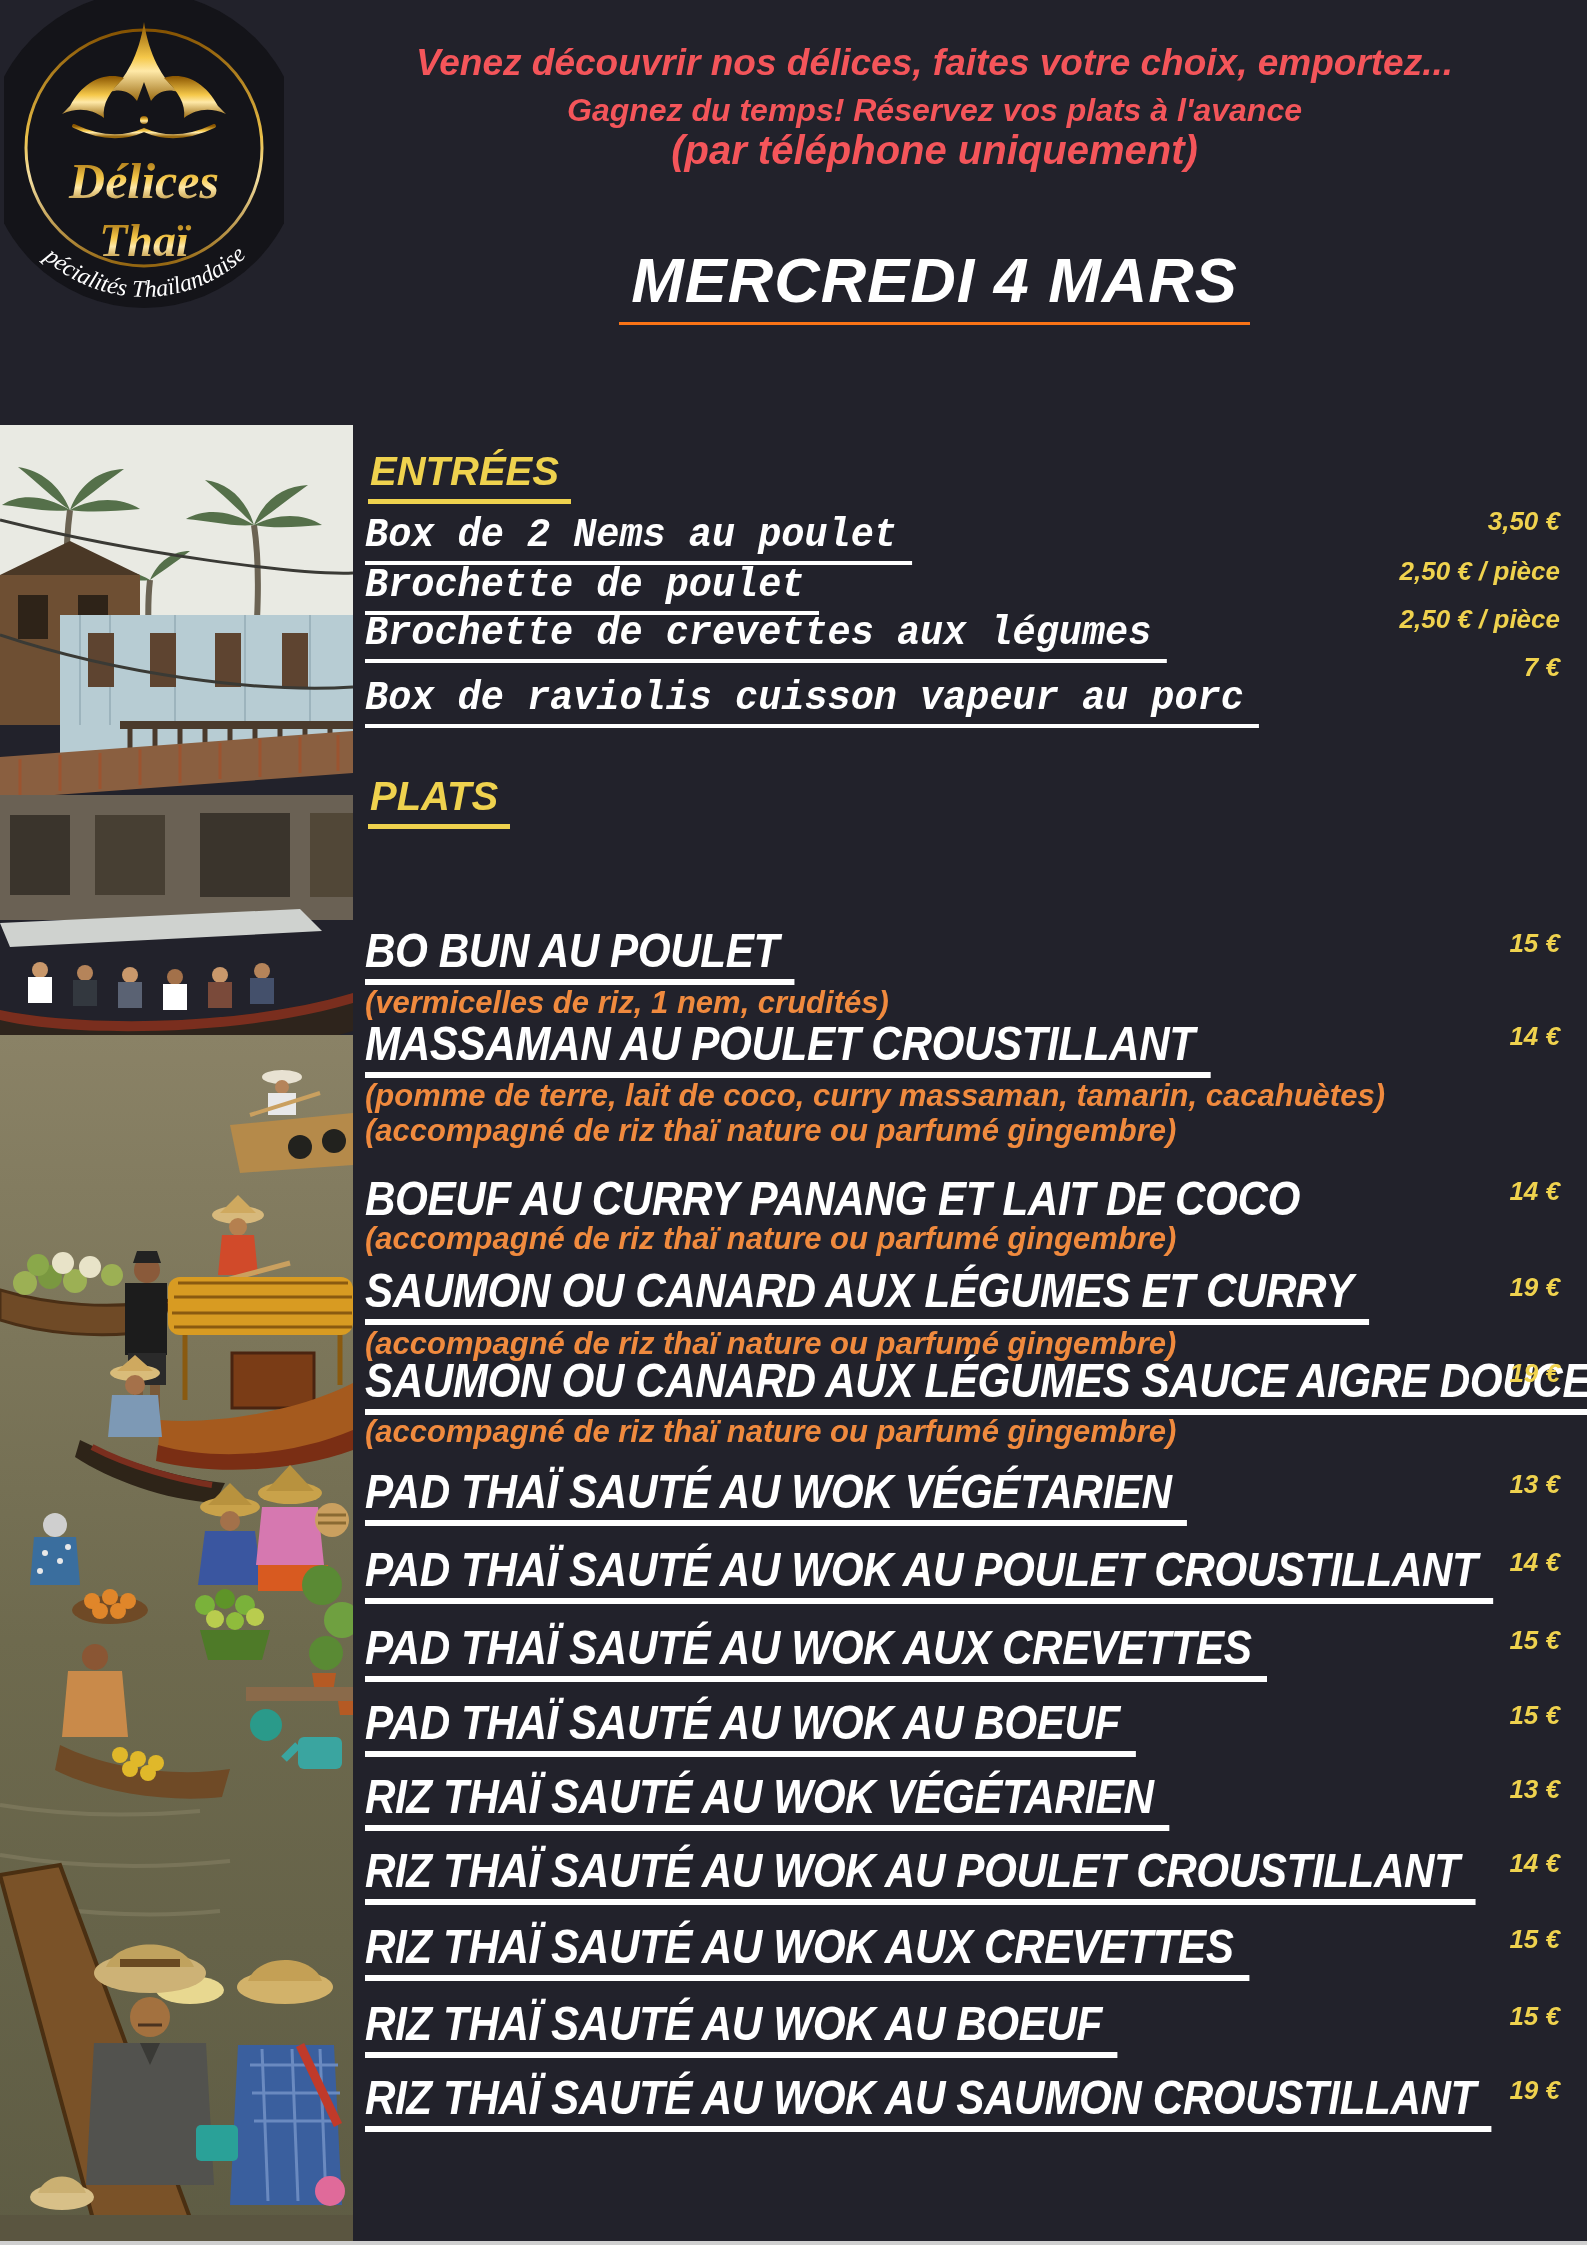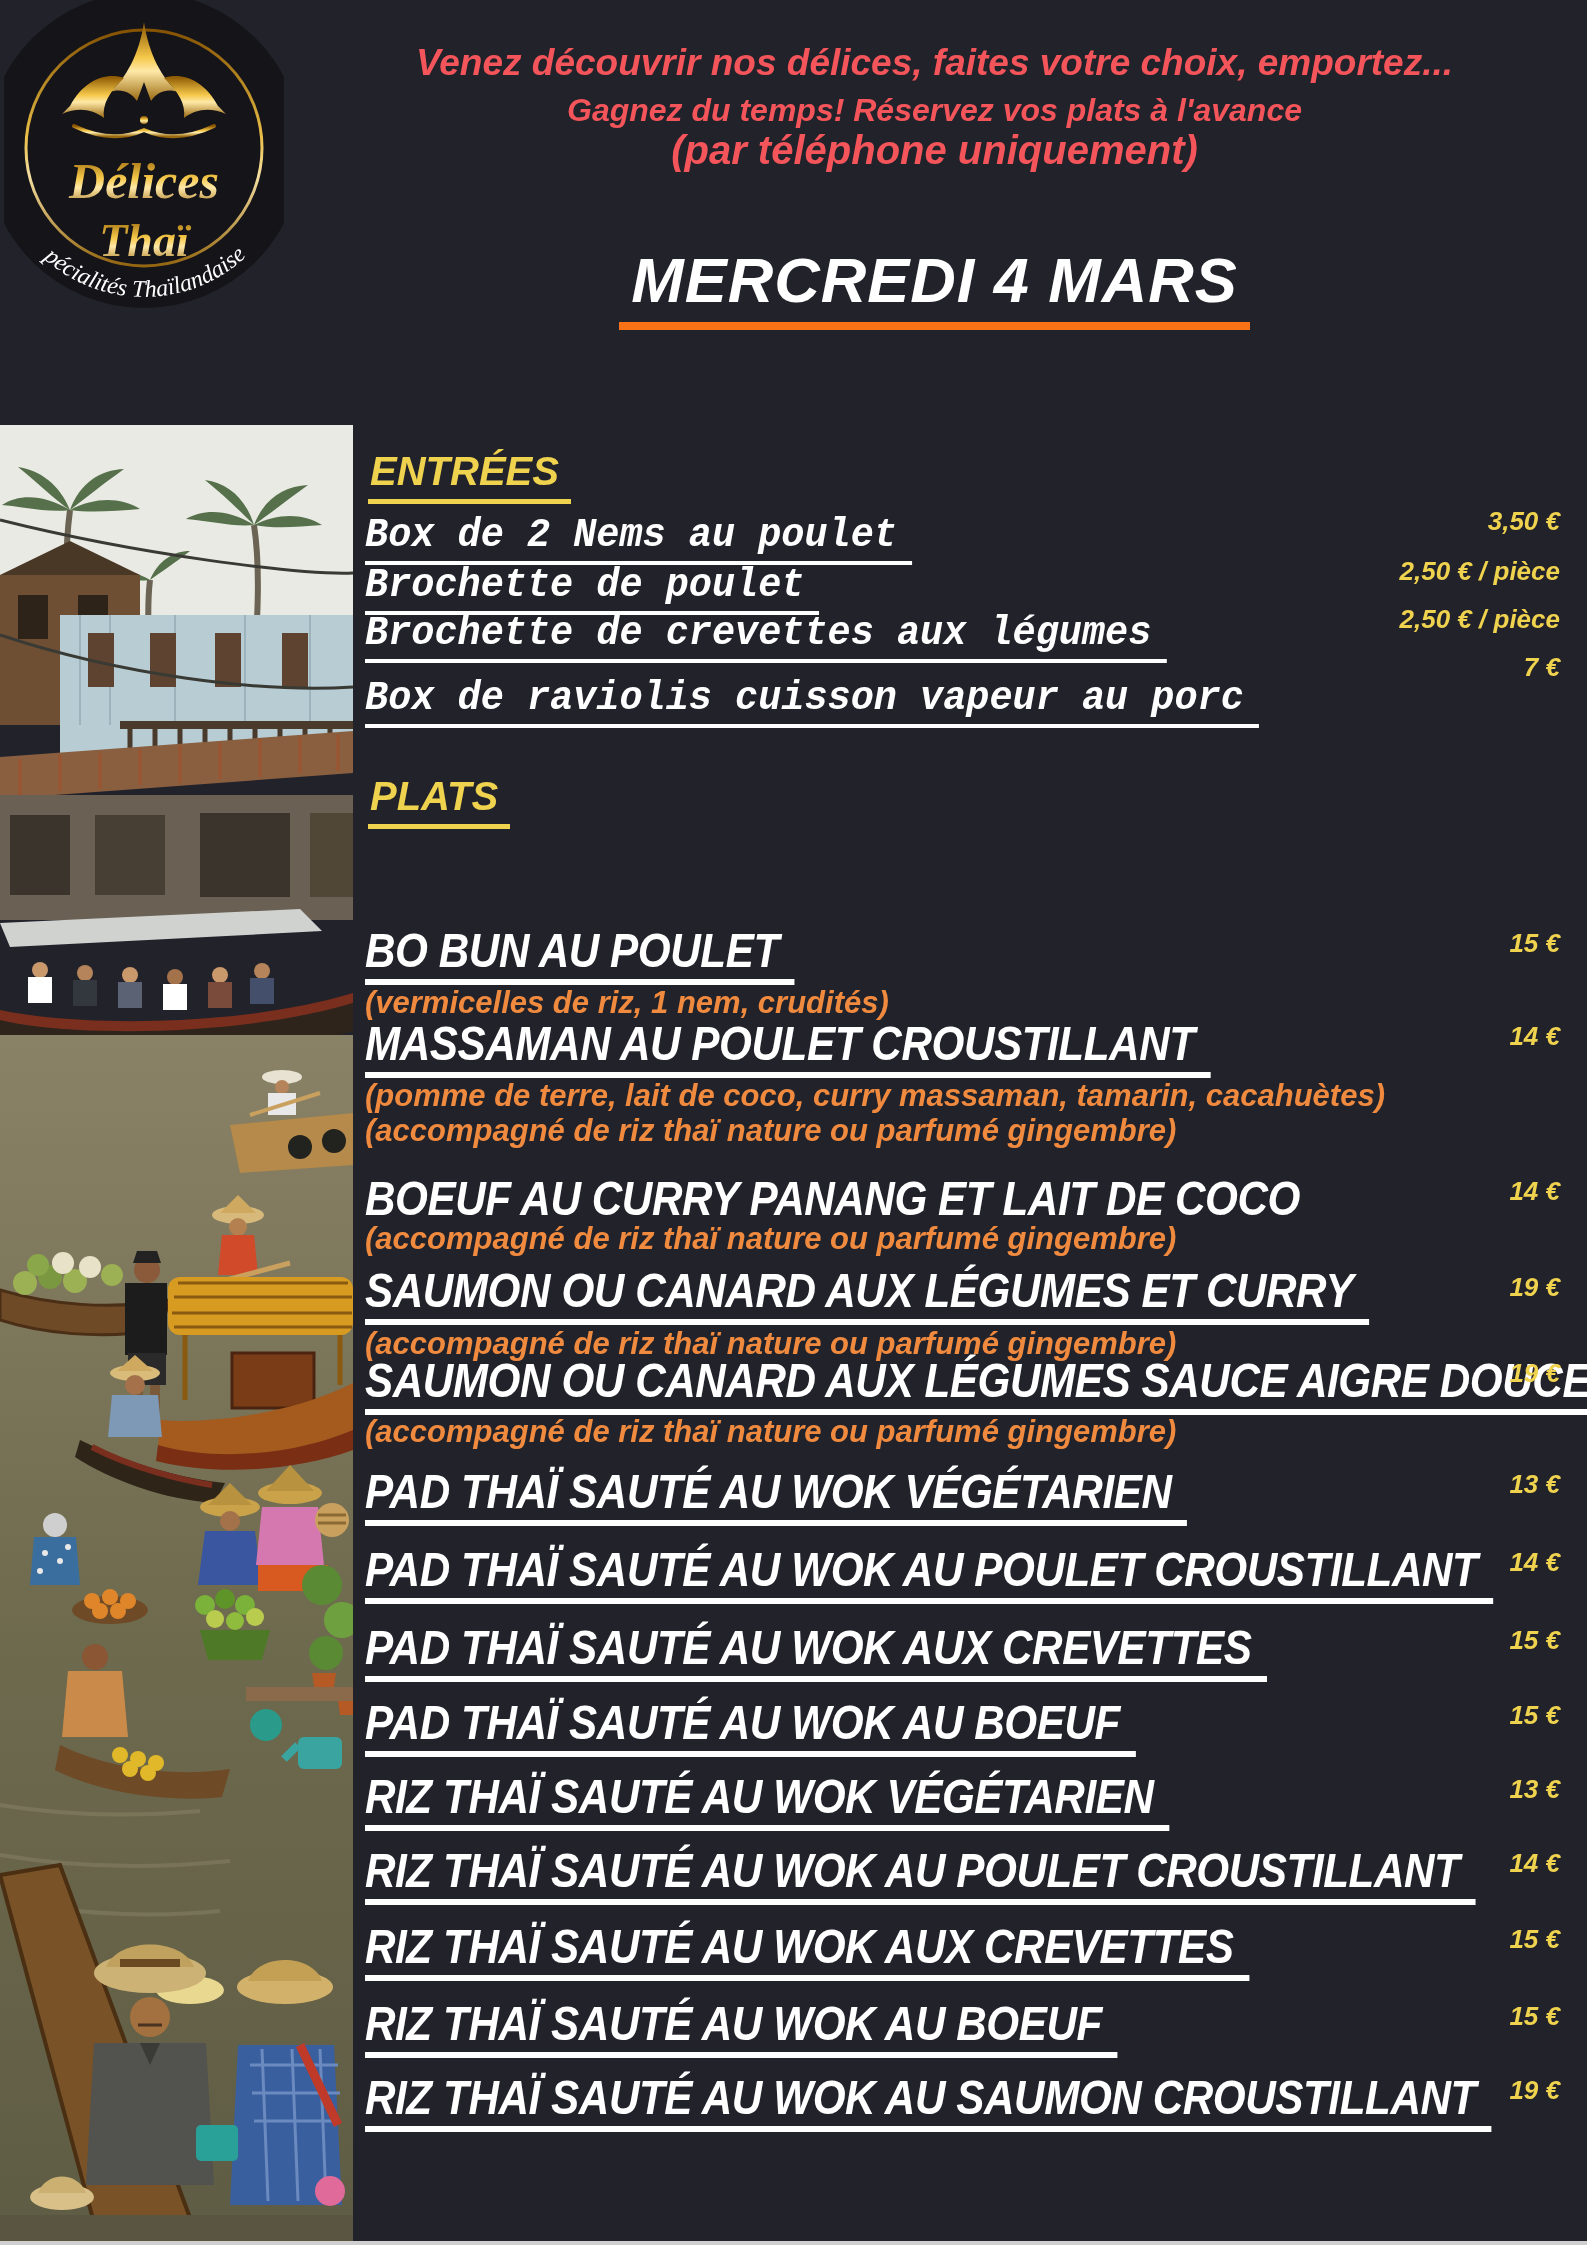--- a/index.html
+++ b/index.html
@@ -15,21 +15,21 @@
     left:290px;right:8px;text-align:center;
     color:#F4555A;font-weight:bold;font-style:italic;white-space:nowrap;
   }
   .l1{top:42px;font-size:37px;}
   .l2{top:92px;font-size:32px;}
   .l3{top:128px;font-size:40px;}
   
   .menu-title-wrap{top:244px;left:290px;right:8px;text-align:center;}
   .menu-title-wrap span{
     display:inline-block;color:#FFFFFF;font-size:63px;font-weight:bold;font-style:italic;
-    letter-spacing:1px;border-bottom:8px solid #f97316;padding:0 12px 6px 12px;white-space:nowrap;
+    letter-spacing:1px;border-bottom:3px solid #f97316;padding:0 12px 6px 12px;white-space:nowrap;
   }
   
   .section-heading{
     display:inline-block;color:#EFD24E;font-size:40px;font-weight:bold;font-style:italic;
     border-bottom:5px solid #EFD24E;padding:0 12px 5px 2px;white-space:nowrap;
   }
   
   .entree-row{left:365px;white-space:nowrap;font-family:Liberation Mono, monospace;}
   .entree-name{
     display:inline-block;color:#FFFFFF;font-size:41px;font-weight:bold;font-style:italic;

